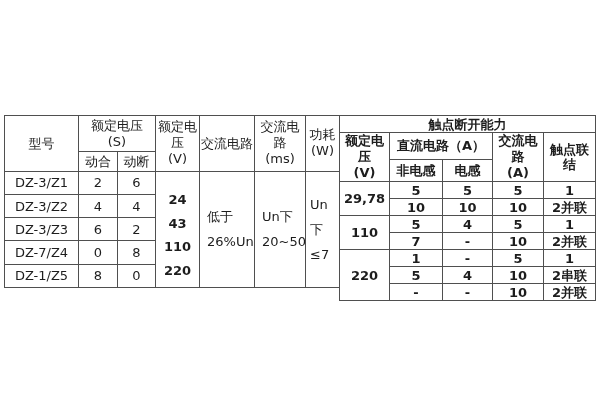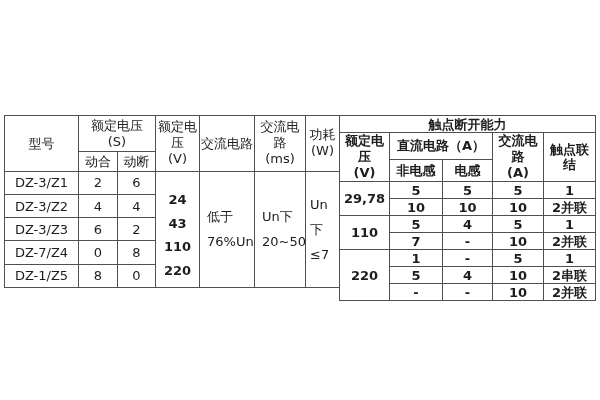--- a/index.html
+++ b/index.html
@@ -80,21 +80,21 @@
           <td rowspan="5" class="c-volts">
             <div class="stack">
               <div>24</div>
               <div>43</div>
               <div>110</div>
               <div>220</div>
             </div>
           </td>
           <td rowspan="5" class="c-lpad">
             <div>低于</div>
-            <div>76%Un</div>
+            <div>26%Un</div>
           </td>
           <td rowspan="5" class="c-lpad">
             <div>Un下</div>
             <div>20~50</div>
           </td>
           <td rowspan="5" class="c-lpad c-power">
             <div>Un下</div>
             <div>≤7</div>
           </td>
         </tr>

